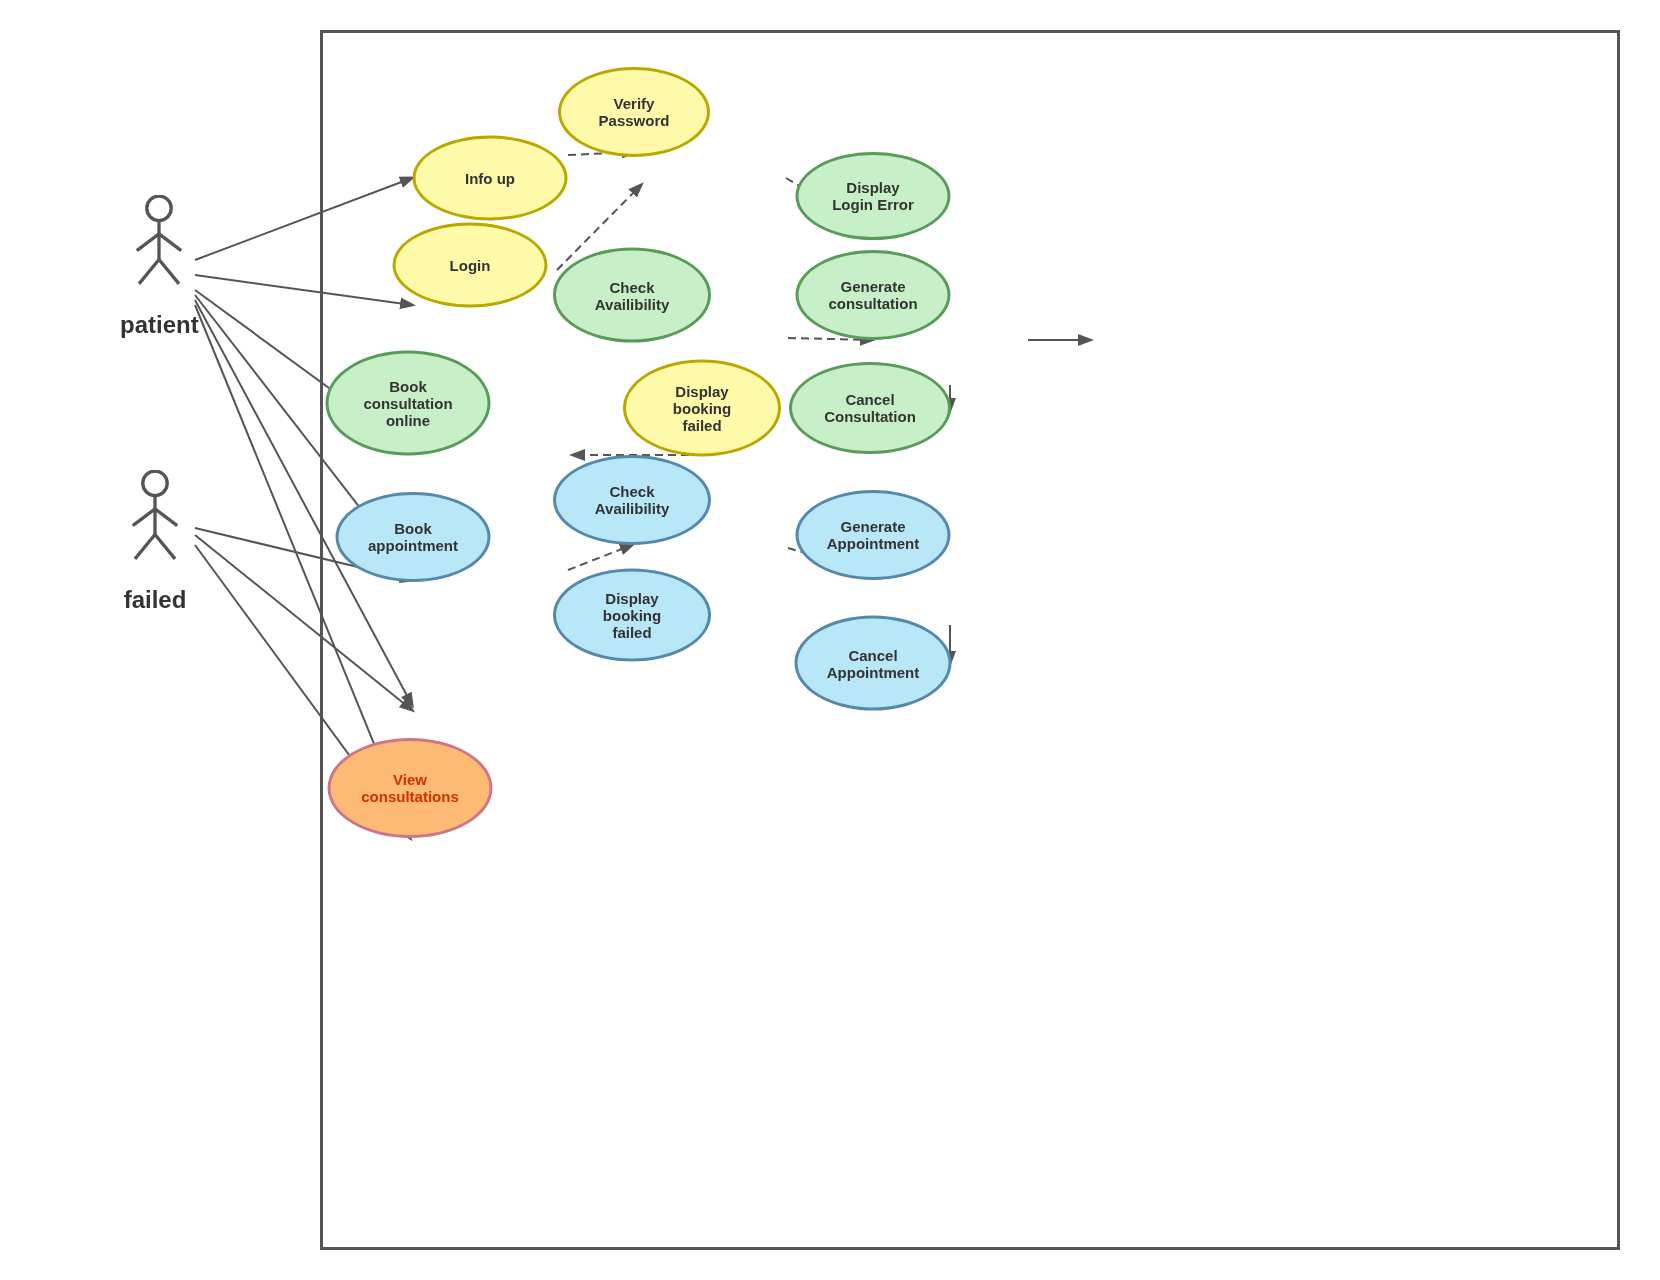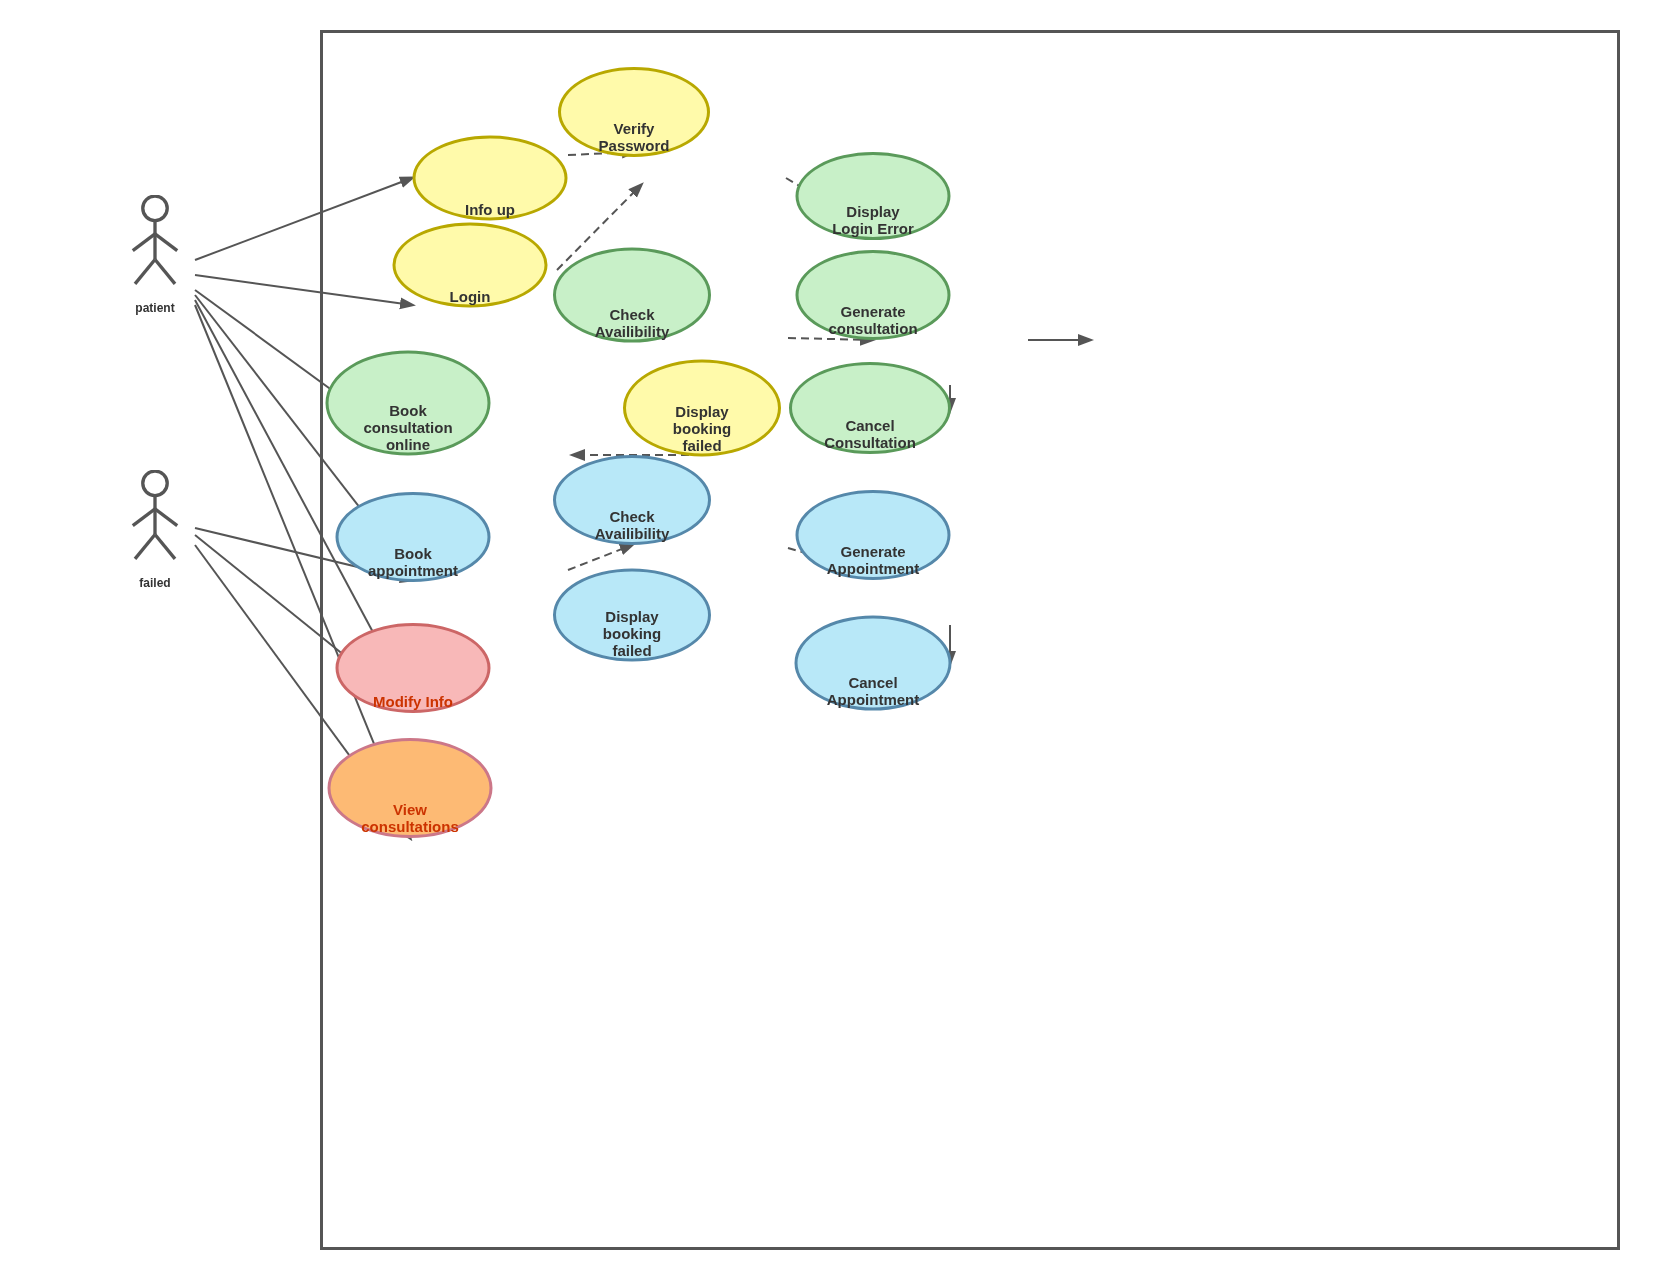--- a/index.html
+++ b/index.html
@@ -37,30 +37,30 @@
       position: absolute;
       display: flex;
       flex-direction: column;
       align-items: center;
     }
     .actor svg {
       width: 70px;
       height: 100px;
     }
     .actor-label {
-      font-size: 12px;
+      font-size: 24px;
       font-weight: bold;
       color: #333;
-      margin-top: 6px;
+      margin-top: 16px;
     }
     .use-case {
       position: absolute;
       border-radius: 50%;
       display: flex;
-      align-items: flex-end;
+      align-items: center;
       justify-content: center;
       text-align: center;
       font-weight: bold;
       font-size: 15px;
       transform: translate(-50%, -50%);
       cursor: pointer;
     }
     .uc-yellow {
       background: #fffaaa;
       border: 3px solid #b8a800;
@@ -185,23 +185,20 @@
     <span style="white-space:pre-line;">Book
 consultation
 online</span>
   </div>
 
   <div class="use-case uc-blue" style="left:413px; top:537px; width:155px; height:90px;">
     <span style="white-space:pre-line;">Book
 appointment</span>
   </div>
 
-  <div class="use-case uc-red" style="left:413px; top:668px; width:155px; height:90px;">
-    <span>Modify Info</span>
-  </div>
 
   <div class="use-case uc-pink" style="left:410px; top:788px; width:165px; height:100px;">
     <span style="white-space:pre-line;">View
 consultations</span>
   </div>
 
   <div class="use-case uc-yellow" style="left:634px; top:112px; width:152px; height:90px;">
     <span style="white-space:pre-line;">Verify
 Password</span>
   </div>

